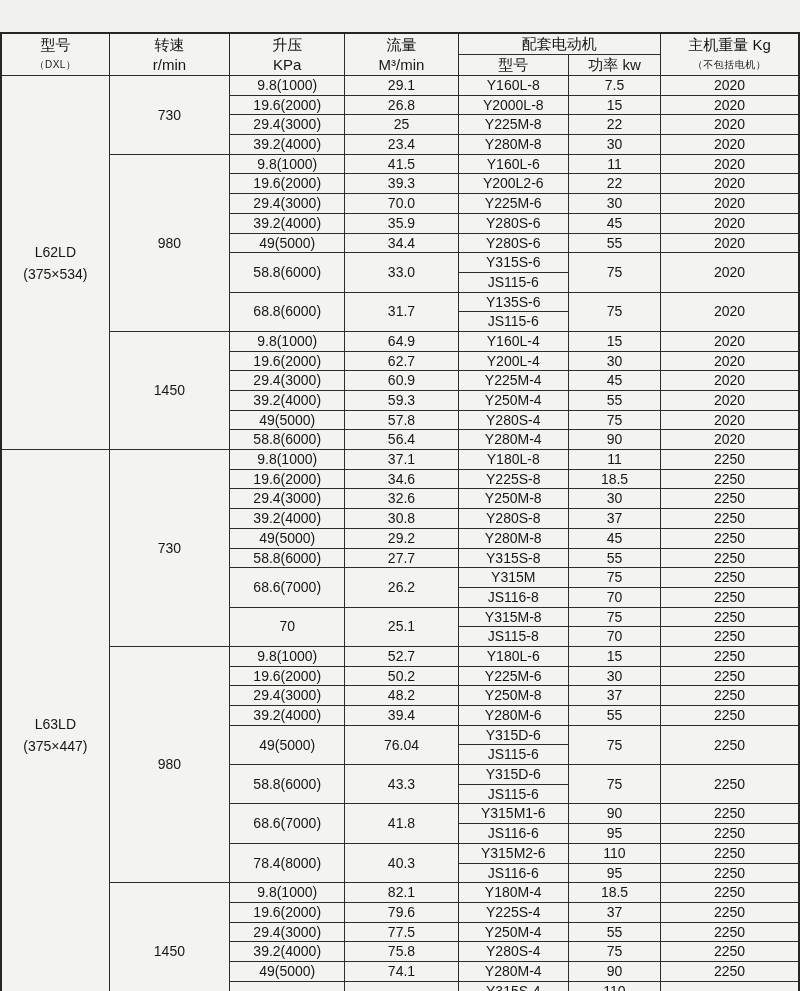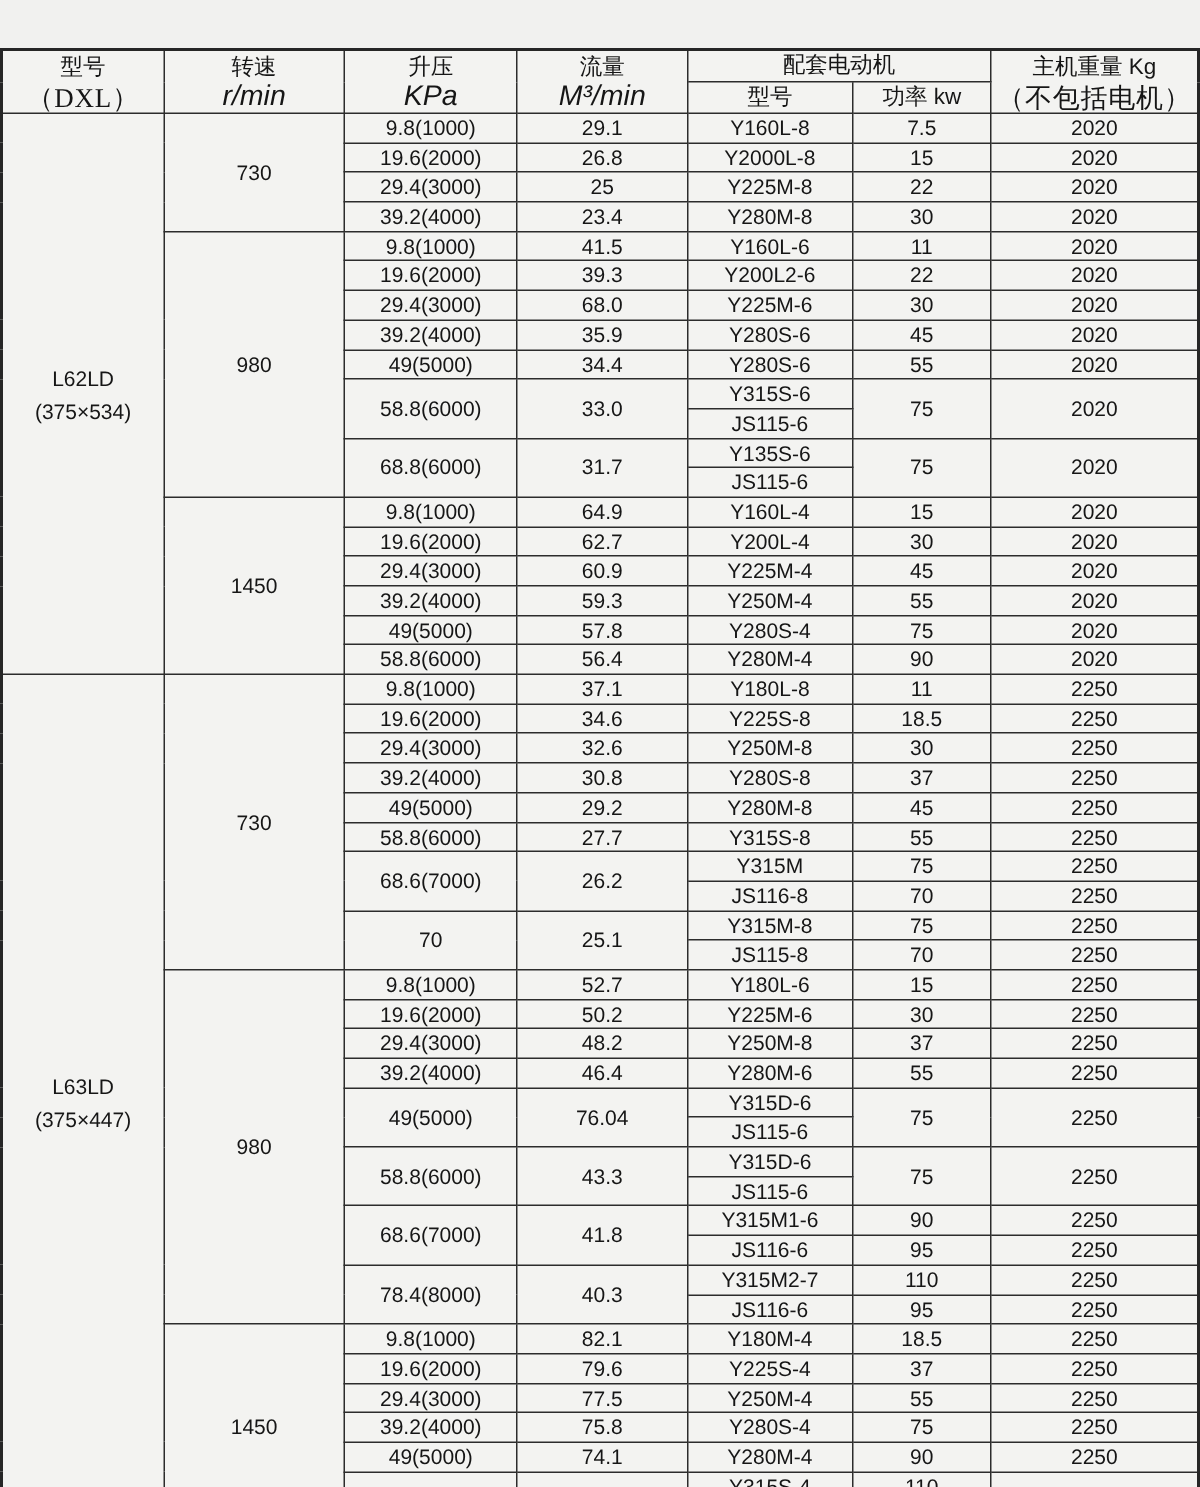--- a/index.html
+++ b/index.html
@@ -26,22 +26,22 @@
     overflow: hidden;
     white-space: nowrap;
   }
   thead th {
     font-weight: normal;
     font-size: 15px;
     line-height: 20px;
     height: 21px;
   }
   thead .hline { display: block; line-height: 20px; }
-  thead .latin { font-size: 19px; font-style: italic; }
-  thead .small-paren { font-size: 18px; letter-spacing: 0.5px; font-family: Liberation Serif, serif; }
+  thead .latin { font-size: 15px; }
+  thead .small-paren { font-size: 10px; letter-spacing: 0.5px; }
   tbody td {
     font-size: 14px;
     height: 19.7px;
     line-height: 1.05;
   }
   td.model-cell { font-size: 14px; }
   td.model-cell .mline { display: block; line-height: 22px; }
 </style>
 </head>
 <body>
@@ -130,21 +130,21 @@
         </tr>
         <tr>
           <td>19.6(2000)</td>
           <td>39.3</td>
           <td>Y200L2-6</td>
           <td>22</td>
           <td>2020</td>
         </tr>
         <tr>
           <td>29.4(3000)</td>
-          <td>68.0</td>
+          <td>70.0</td>
           <td>Y225M-6</td>
           <td>30</td>
           <td>2020</td>
         </tr>
         <tr>
           <td>39.2(4000)</td>
           <td>35.9</td>
           <td>Y280S-6</td>
           <td>45</td>
           <td>2020</td>
@@ -307,21 +307,21 @@
         </tr>
         <tr>
           <td>29.4(3000)</td>
           <td>48.2</td>
           <td>Y250M-8</td>
           <td>37</td>
           <td>2250</td>
         </tr>
         <tr>
           <td>39.2(4000)</td>
-          <td>46.4</td>
+          <td>39.4</td>
           <td>Y280M-6</td>
           <td>55</td>
           <td>2250</td>
         </tr>
         <tr>
           <td rowspan="2">49(5000)</td>
           <td rowspan="2">76.04</td>
           <td>Y315D-6</td>
           <td rowspan="2">75</td>
           <td rowspan="2">2250</td>
@@ -347,21 +347,21 @@
           <td>2250</td>
         </tr>
         <tr>
           <td>JS116-6</td>
           <td>95</td>
           <td>2250</td>
         </tr>
         <tr>
           <td rowspan="2">78.4(8000)</td>
           <td rowspan="2">40.3</td>
-          <td>Y315M2-7</td>
+          <td>Y315M2-6</td>
           <td>110</td>
           <td>2250</td>
         </tr>
         <tr>
           <td>JS116-6</td>
           <td>95</td>
           <td>2250</td>
         </tr>
         <tr>
           <td rowspan="7">1450</td>

